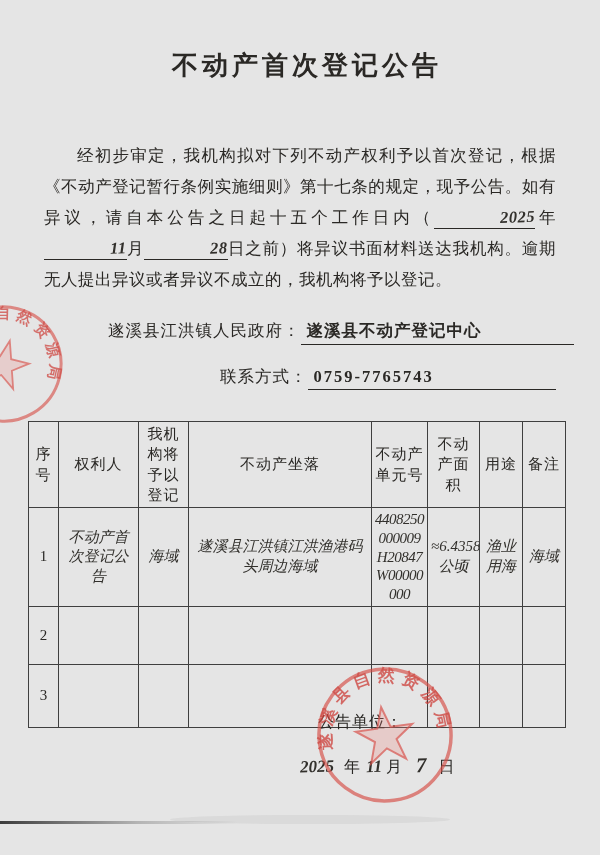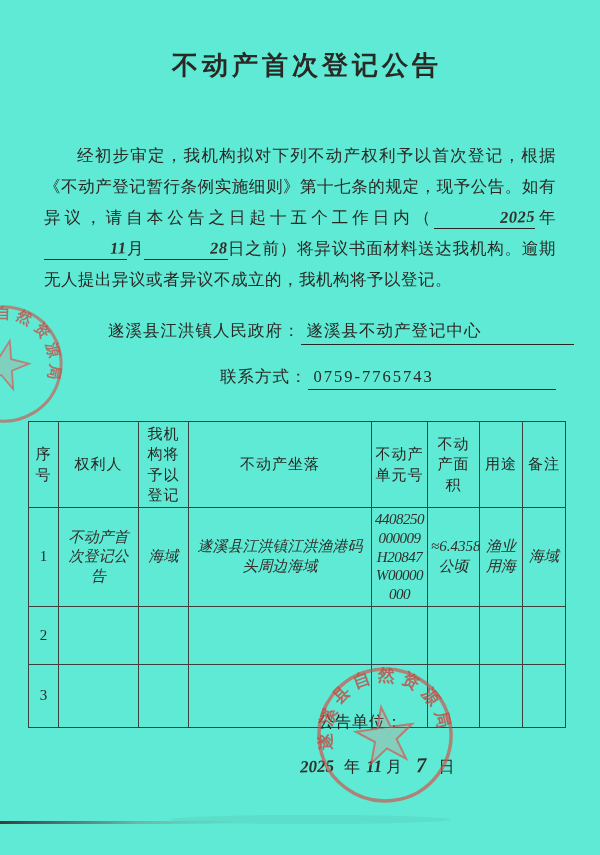--- a/index.html
+++ b/index.html
@@ -1,19 +1,19 @@
 <!DOCTYPE html>
 <html><head>
 <meta charset="utf-8">
 <style>
   html,body{margin:0;padding:0;}
   .page{
     position:relative;
     width:600px;height:855px;
-    background:#5eead4;
+    background:#e5e5e5;
     overflow:hidden;
     font-family:"Liberation Serif","DejaVu Serif",serif;
     color:#2a2825;
   }
   .title{
     position:absolute;top:48px;left:0;width:600px;
     margin:0;padding-left:14px;box-sizing:border-box;
     text-align:center;
     font-size:26px;font-weight:700;letter-spacing:4px;
   }
@@ -48,20 +48,21 @@
   }
   .address-line,.contact-line{
     position:absolute;font-size:16.5px;letter-spacing:1px;
   }
   .address-line{top:320px;left:108px;}
   .contact-line{top:366px;left:220px;}
   .fill-value{
     display:inline-block;
     border-bottom:1.4px solid #2a2825;
     padding:0 4px 2px 6px;
+    font-weight:bold;
   }
   .address-line .fill-value{padding-right:92px;}
   .contact-line .fill-value{padding-right:122px;letter-spacing:2px;}
   table.reg{
     position:absolute;top:421px;left:28px;
     width:537px;border-collapse:collapse;
     table-layout:fixed;
     font-size:15px;
   }
   table.reg th,table.reg td{

